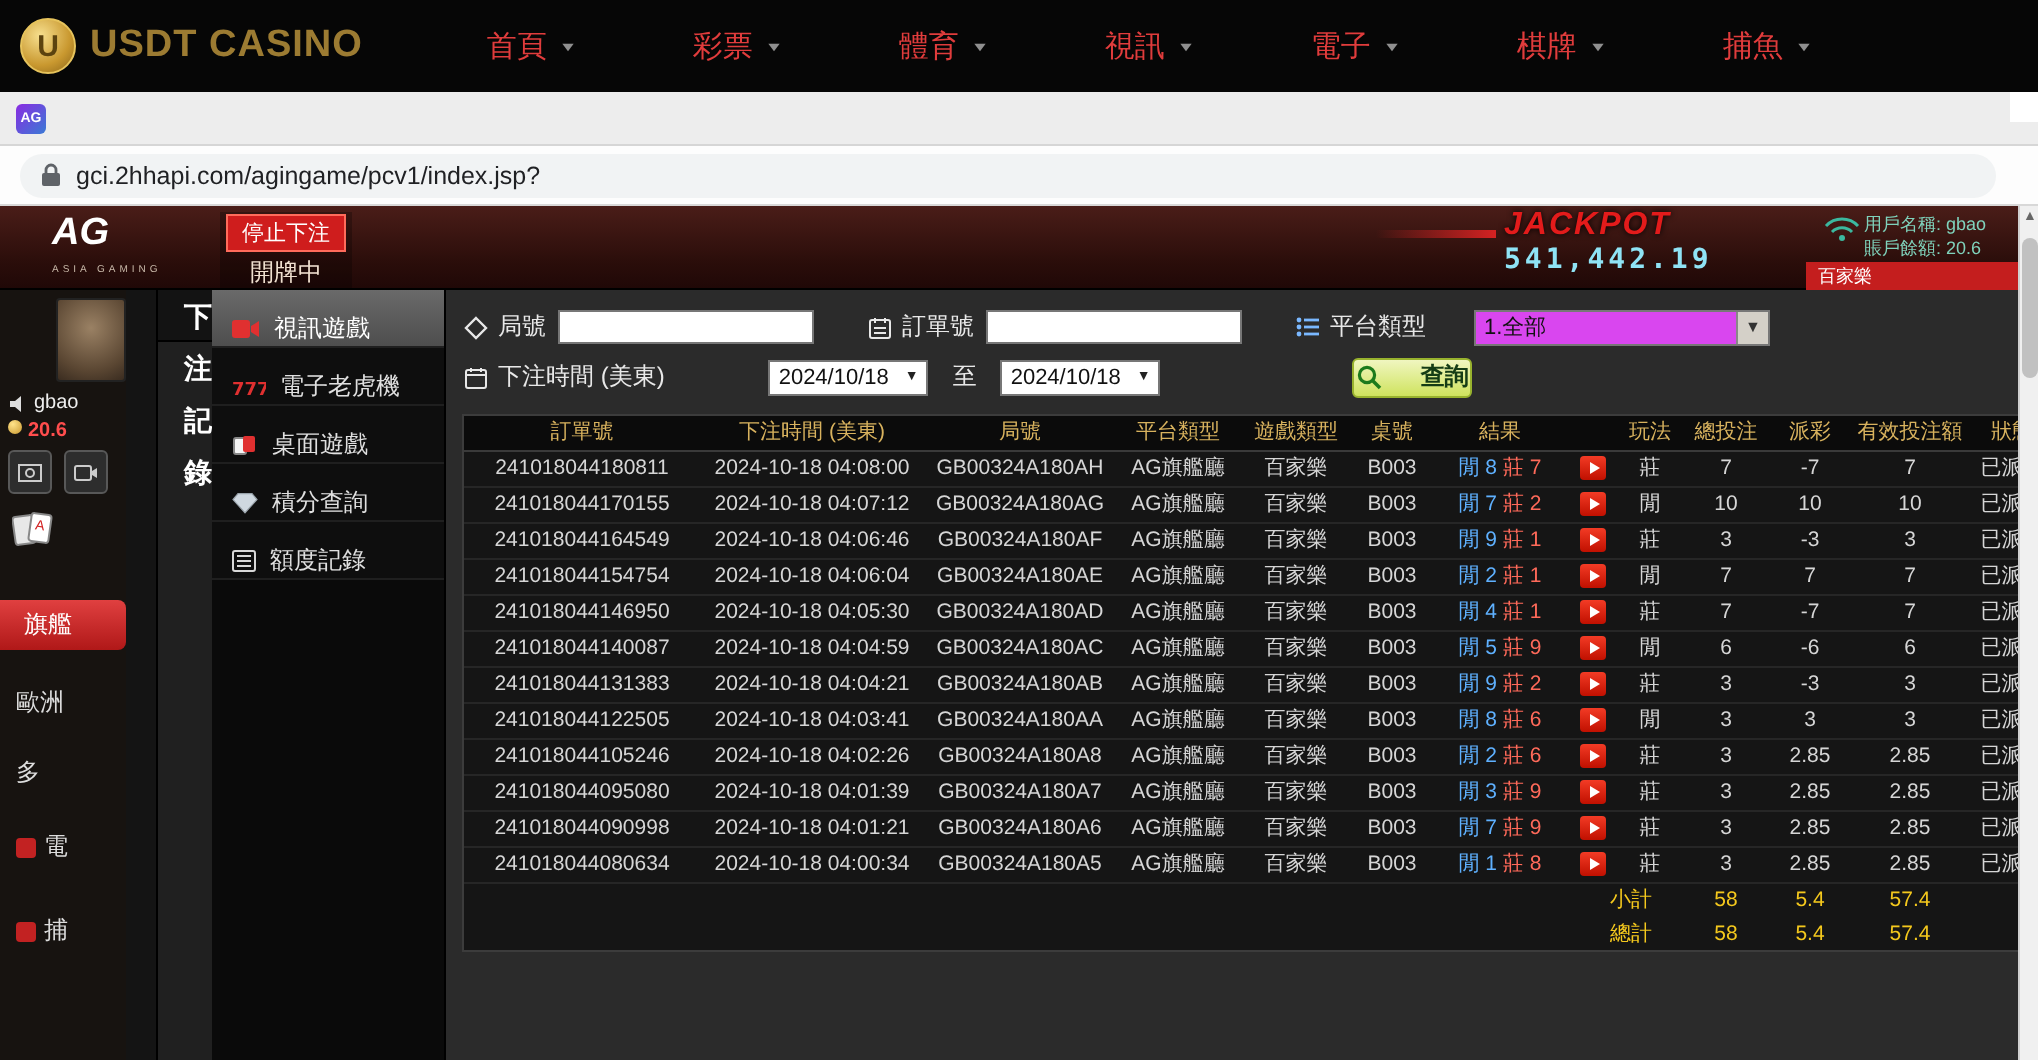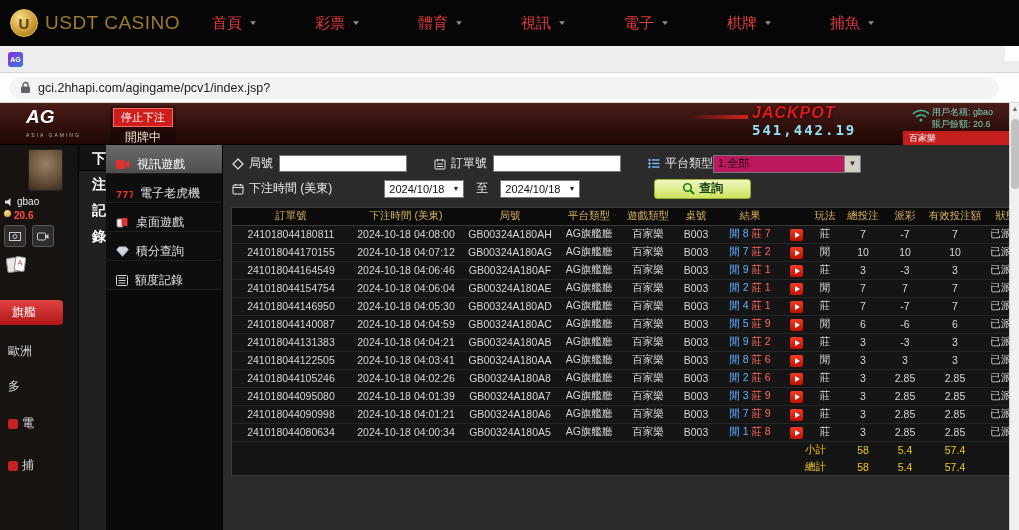--- a/index.html
+++ b/index.html
@@ -3,22 +3,22 @@
 <meta charset="utf-8">
 <style>
 *{margin:0;padding:0;box-sizing:border-box}
 body{font-family:"Liberation Sans",sans-serif;background:#333}
 .screen{position:relative;width:1019px;height:530px;overflow:hidden;background:#101010}
 
 
 .topbar{position:absolute;left:0;top:0;width:100%;height:46px;background:#060606;display:flex;align-items:center}
 .brand{display:flex;align-items:center;margin-left:10px;cursor:pointer}
 .coin{width:28px;height:28px;border-radius:50%;background:radial-gradient(circle at 35% 30%,#f7df8e,#c9982f 60%,#8a6419);color:#5c430f;font-weight:bold;display:flex;align-items:center;justify-content:center;font-size:15px;border:1px solid #e6c35c}
-.brand-text{margin-left:7px;font-size:19px;font-weight:normal;letter-spacing:.5px;color:#9c7b32}
-.site-nav{display:flex;margin-left:32px}
+.brand-text{margin-left:7px;font-size:19px;font-weight:bold;letter-spacing:.5px;color:#9c7b32}
+.site-nav{display:flex;margin-left:62px}
 .nav-item{display:flex;align-items:center;width:103px;cursor:pointer}
 .nav-label{color:#e03c3c;font-size:15px}
 .nav-chev{color:#8f8f8f;font-size:8px;margin-left:7px;transform:scale(1.2,.8)}
 
 
 .titlebar{position:absolute;top:46px;left:0;width:100%;height:27px;background:#ededed;display:flex;align-items:center;border-bottom:1px solid #d6d6d6}
 .favicon{width:15px;height:15px;border-radius:3px;margin-left:8px;background:linear-gradient(135deg,#8a2be2,#3a7bd5);color:#fff;font-size:7px;font-weight:bold;display:flex;align-items:center;justify-content:center}
 .win-title{margin-left:7px;font-size:12px;color:#222}
 .corner-frag{position:absolute;right:0;top:0;width:14px;height:15px;background:#fff}
 .urlbar{position:absolute;top:73px;left:0;width:100%;height:30px;background:#fdfdfd;border-bottom:1px solid #d8d8d8;display:flex;align-items:center}
@@ -61,27 +61,27 @@
 .modal-sidebar{width:117px;background:#0a0a0a;border-right:1px solid #000}
 .side-item{height:29px;display:flex;align-items:flex-end;gap:7px;padding-left:10px;color:#e0e0e0;font-size:12px;border-bottom:1px solid #1f1f1f;background:#0e0e0e;cursor:pointer}
 .side-item.active{background:linear-gradient(180deg,#6a6a6a,#4e4e4e);color:#fff}
 .modal-main{flex:1;background:#2b2b2b;padding:6px 8px 0 8px;overflow:hidden}
 
 
 .frow{display:flex;align-items:center;height:25px;color:#e8e8e8;font-size:12px}
 .fgroup{display:flex;align-items:center;margin-right:26px}
 .ficon{display:inline-flex;width:14px;justify-content:center;margin-right:4px}
 .fin{width:128px;height:17px;border:1px solid #777;background:#fff;margin-left:6px;font-size:11px;padding:0 3px;font-family:inherit}
-.fsel{display:flex;align-items:center;margin-left:0;width:148px;height:18px;background:#be185d;border:1px solid #777;cursor:pointer}
+.fsel{display:flex;align-items:center;margin-left:24px;width:148px;height:18px;background:#d946ef;border:1px solid #777;cursor:pointer}
 .fsel .val{flex:1;font-size:11px;color:#111;padding-left:4px}
 .selbtn{width:16px;height:16px;background:#d4d0c8;border-left:1px solid #888;font-size:8px;display:flex;align-items:center;justify-content:center;color:#333}
 .fdate{display:flex;align-items:center;justify-content:space-between;width:80px;height:18px;background:#fff;border:1px solid #777;margin-left:8px;font-size:11px;color:#111;padding:0 4px;cursor:pointer}
 .fdate b{font-size:7px;color:#222}
 .toword{margin:0 4px 0 12px}
-.searchbtn{display:flex;align-items:center;gap:4px;margin-left:74px;height:20px;padding:0 27px;background:linear-gradient(180deg,#f0f6c0,#cfe35e);border:1px solid #98b22e;border-radius:3px;font-size:12px;color:#153c15;cursor:pointer;font-family:inherit;font-weight:bold}
+.searchbtn{display:flex;align-items:center;gap:19px;margin-left:96px;height:20px;padding:0 1px;background:linear-gradient(180deg,#f0f6c0,#cfe35e);border:1px solid #98b22e;border-radius:3px;font-size:12px;color:#153c15;cursor:pointer;font-family:inherit;font-weight:bold}
 
 
 .table-wrap{margin-top:6px;background:#151515;border:1px solid #3c3c3c;overflow:hidden}
 table.bet{border-collapse:collapse;table-layout:fixed;width:832px;font-size:10.5px;color:#ddd}
 .bet th{height:17px;background:#0b0b0b;color:#d8b25e;font-weight:normal;border-bottom:1px solid #3a3a3a;overflow:hidden;white-space:nowrap}
 .bet td{height:18px;text-align:center;border-bottom:1px solid #262626;overflow:hidden;white-space:nowrap;color:#d6d6d6}
 .rp{color:#5fb1ff}
 .rb{color:#ff6a5a}
 .win{color:#35d04a}
 .lose{color:#e25555}

